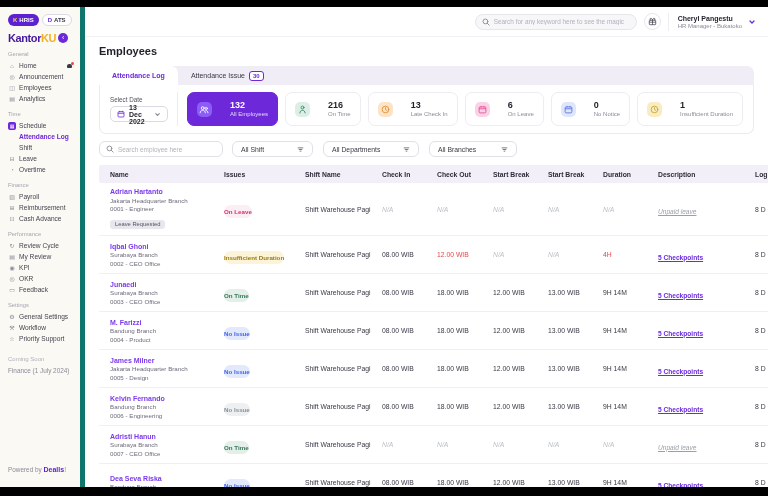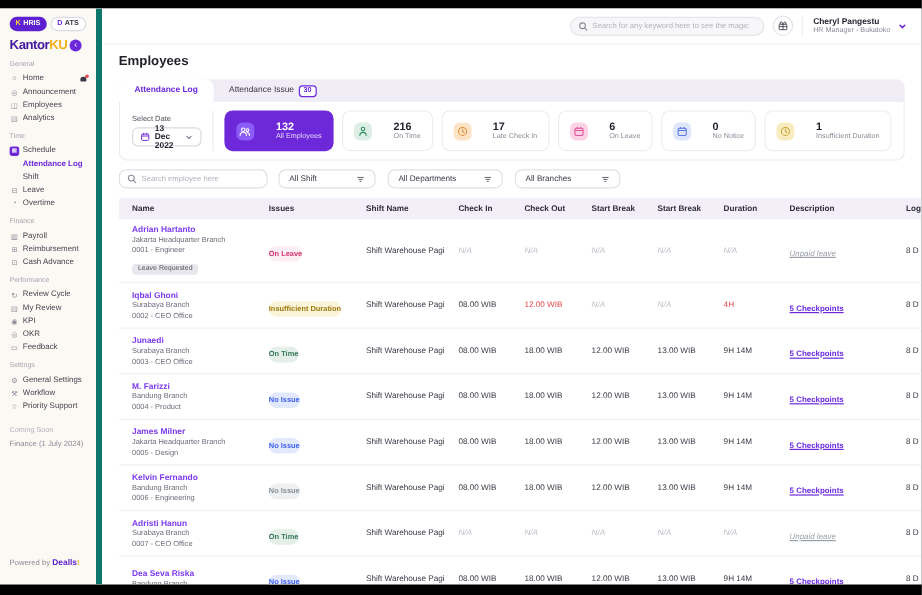--- a/index.html
+++ b/index.html
@@ -312,21 +312,21 @@
               </div>
             </div>
             <div class="stat-card ">
               <span class="chip orange">
                 <svg viewBox="0 0 14 14" width="9" height="9" fill="none" stroke="currentColor" stroke-width="1.3" stroke-linecap="round">
                   <circle cx="7" cy="7" r="5.2"></circle>
                   <path d="M7 4.2V7l2 1.4"></path>
                 </svg>
               </span>
               <div>
-                <div class="stat-value">17</div>
+                <div class="stat-value">13</div>
                 <div class="stat-label">Late Check In</div>
               </div>
             </div>
             <div class="stat-card ">
               <span class="chip pink">
                 <svg viewBox="0 0 12 12" width="9" height="9" fill="none" stroke="currentColor" stroke-width="1.2">
                   <rect x="1.5" y="2.5" width="9" height="8" rx="1.5"></rect>
                   <path d="M1.5 5h9M4 1.2v2.2M8 1.2v2.2"></path>
                 </svg>
               </span>

